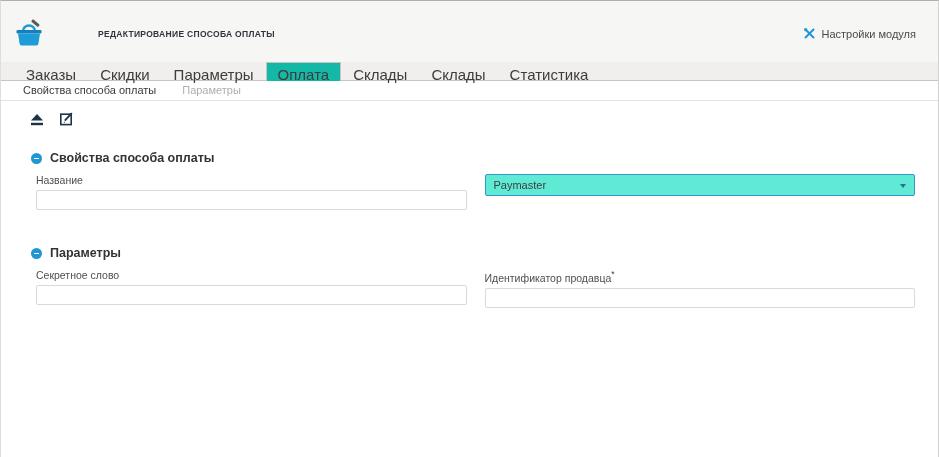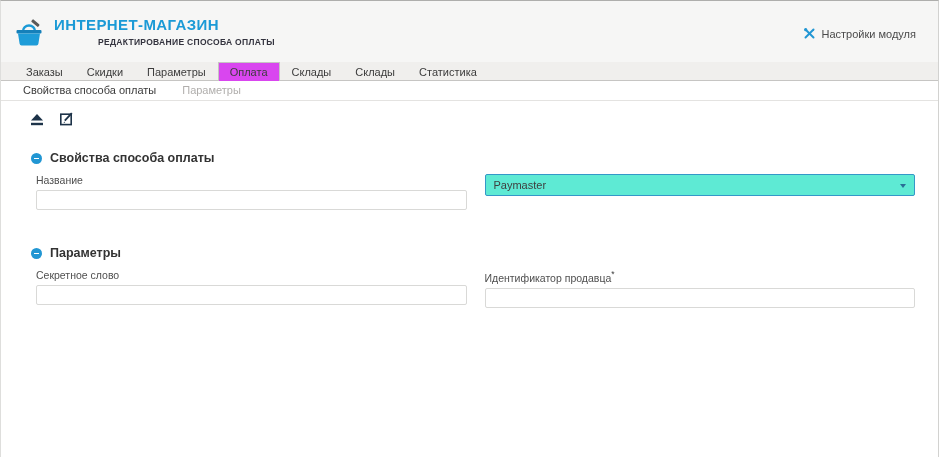--- a/index.html
+++ b/index.html
@@ -20,28 +20,28 @@
   .app-title { color:#1b9ad6; font-size:15px; font-weight:bold; letter-spacing:.4px; }
   .app-subtitle { color:#33333e; font-size:8.5px; font-weight:bold; letter-spacing:.3px; margin-top:4px;padding-left:44px; }
   .module-settings {
     position:absolute; right:22px; top:26px; display:flex; align-items:center; gap:6px;
     font-size:11px; color:#4a4a4a; cursor:pointer; background:none; border:none; padding:0;
     font-family:"Liberation Sans", sans-serif;
   }
   
   .tabs {
     height:19px; background:#f0efed; border-bottom:1px solid #c6c5c3;
-    display:flex; align-items:stretch; padding-left:13px; font-size:11px; color:#3c3c3c;
+    display:flex; align-items:stretch; padding-left:13px; font-size:15px; color:#3c3c3c;
   }
   .tab {
     padding:3px 11px 0 11px; border:1px solid transparent; border-bottom:none; cursor:pointer;
     white-space:nowrap;
   }
   .tab.active {
-    background:#d946ef; border-color:#c6c5c3; margin-bottom:-1px; padding-bottom:1px;text-align:right;
+    background:#14b8a6; border-color:#c6c5c3; margin-bottom:-1px; padding-bottom:1px;text-align:right;
   }
   
   .subtabs {
     height:20px; background:#fff; border-bottom:1px solid #e4e3e1;
     display:flex; align-items:center; padding-left:22px; gap:26px; font-size:11px;
   }
   .subtab { color:#b0aeac; cursor:pointer; white-space:nowrap; padding:3px 0 4px 0; }
   .subtab.active { color:#3a3a3a; }
   
   .toolbar { padding:10px 0 0 29px; display:flex; gap:15px; align-items:center; }
@@ -86,21 +86,20 @@
   <div class="header">
     <span class="logo">
       <svg width="32" height="30" viewBox="0 0 32 30">
         <rect x="20" y="1" width="9" height="3.2" rx="1" transform="rotate(40 20 1)" fill="#5a5a5a"></rect>
         <path d="M10 13 a6 5.5 0 0 1 12 0" fill="none" stroke="#1b9ad6" stroke-width="2.4"></path>
         <rect x="3.5" y="12" width="25" height="3.5" rx="1" fill="#1580ba"></rect>
         <path d="M5 15.5 h22 l-1.6 10.2 a2 2 0 0 1 -2 1.7 H8.6 a2 2 0 0 1 -2 -1.7 Z" fill="#1e9cd8"></path>
       </svg>
     </span>
     <div class="titles">
-      <div class="app-title">ИНТЕРНЕТ-МАГАЗИН</div>
       <div class="app-subtitle">РЕДАКТИРОВАНИЕ СПОСОБА ОПЛАТЫ</div>
     </div>
     <button class="module-settings">
       <span style="line-height:0;">
         <svg width="13" height="13" viewBox="0 0 13 13">
           <path d="M2.5 2.5 L10.5 10.5" stroke="#2196d3" stroke-width="2" stroke-linecap="round"></path>
           <path d="M10.5 2.5 L2.5 10.5" stroke="#2196d3" stroke-width="2" stroke-linecap="round"></path>
           <circle cx="2.7" cy="2.7" r="1.6" fill="#2196d3"></circle>
         </svg>
       </span>

